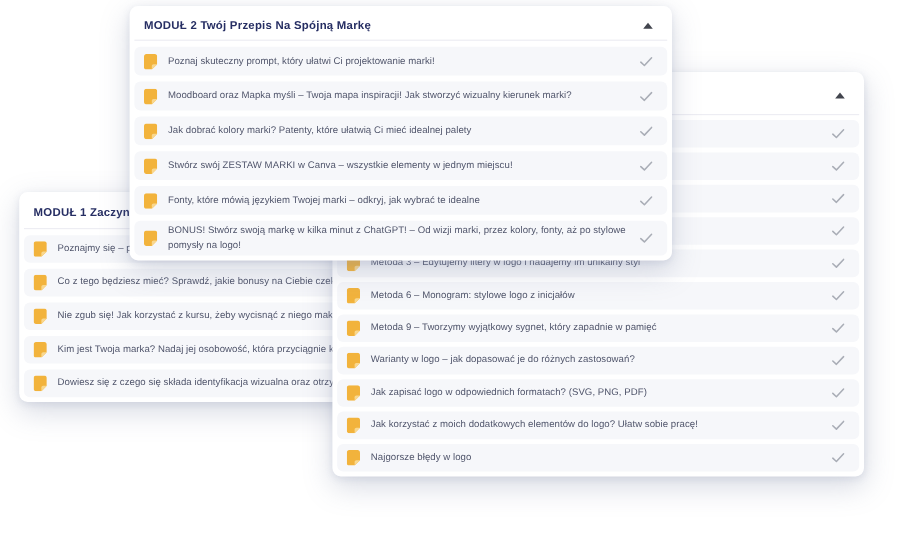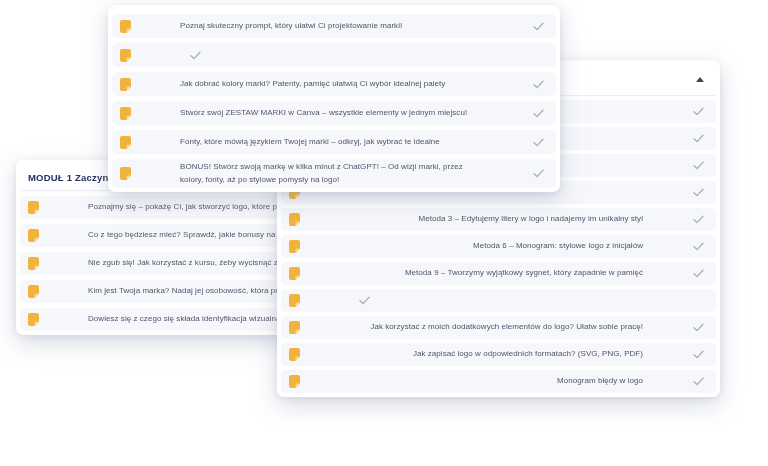--- a/index.html
+++ b/index.html
@@ -6,41 +6,41 @@
   .stage{
     position:relative;width:768px;height:466px;background:#ffffff;overflow:hidden;
     font-family:"Liberation Sans","DejaVu Sans",sans-serif;
   }
   .card{
     position:absolute;background:#ffffff;border-radius:7px;box-sizing:border-box;
     padding:4px;
     box-shadow:0 8px 24px rgba(125,135,165,.30), 0 2px 6px rgba(125,135,165,.16);
   }
   .card-m1{left:16px;top:160px;width:440px;z-index:1;}
-  .card-m3{left:277px;top:60px;width:443px;z-index:2;text-align:right;}
+  .card-m3{left:277px;top:60px;width:443px;z-index:2;}
   .card-m2{left:108px;top:5px;width:452px;z-index:3;}
   .card-head{
     display:flex;align-items:center;justify-content:space-between;
     padding:0 12px 0 8px;border-bottom:1px solid #ededf3;box-sizing:border-box;
   }
   .card-m2 .card-head{height:25px;}
   .card-m1 .card-head{height:27px;}
   .card-m3 .card-head{height:32px;}
   .card-title{
     margin:0;font-size:9.5px;font-weight:700;color:#262E63;letter-spacing:.2px;
     white-space:nowrap;
   }
   .caret{
     width:0;height:0;flex:0 0 auto;
     border-left:4px solid transparent;border-right:4px solid transparent;
     border-bottom:5px solid #42454E;
   }
   .row{
     display:flex;align-items:center;background:#F6F7FA;border-radius:5px;
-    margin-top:5px;min-height:24px;padding:2px 12px 2px 8px;box-sizing:border-box;gap:40px;
+    margin-top:5px;min-height:24px;padding:2px 12px 2px 8px;box-sizing:border-box;
   }
   .card-m3 .row{min-height:23px;margin-top:4px;}
   .card-m1 .row{min-height:23px;}
   .doc{flex:0 0 auto;display:flex;margin-right:9px;}
   .lbl{
     flex:1 1 auto;font-size:8px;line-height:12.5px;color:#50556B;
     letter-spacing:.05px;
   }
   .chk{flex:0 0 auto;display:flex;margin-left:10px;}
 </style>
@@ -245,20 +245,36 @@
           </span>
         </div>
 
         <div class="row">
           <span class="doc">
             <svg width="11" height="13" viewBox="0 0 11 13">
               <path d="M2 0h7c1.1 0 2 .9 2 2v6.5L6.5 13H2c-1.1 0-2-.9-2-2V2C0 .9.9 0 2 0z" fill="#F2B33C"></path>
               <path d="M11 8.5 6.5 13v-3c0-.83.67-1.5 1.5-1.5h3z" fill="#F9D88F"></path>
             </svg>
           </span>
+          <span class="lbl">Warianty w logo – jak dopasować je do różnych zastosowań?</span>
+          <span class="chk">
+            <svg width="11" height="9" viewBox="0 0 11 9">
+              <path d="M1 4.8 4 7.6 10 1.2" fill="none" stroke="#A9ADB6" stroke-width="1.3" stroke-linecap="round" stroke-linejoin="round"></path>
+            </svg>
+          </span>
+        </div>
+
+        <div class="row">
+          <span class="doc">
+            <svg width="11" height="13" viewBox="0 0 11 13">
+              <path d="M2 0h7c1.1 0 2 .9 2 2v6.5L6.5 13H2c-1.1 0-2-.9-2-2V2C0 .9.9 0 2 0z" fill="#F2B33C"></path>
+              <path d="M11 8.5 6.5 13v-3c0-.83.67-1.5 1.5-1.5h3z" fill="#F9D88F"></path>
+            </svg>
+          </span>
+          <span class="lbl">Jak zapisać logo w odpowiednich formatach? (SVG, PNG, PDF)</span>
           <span class="chk">
             <svg width="11" height="9" viewBox="0 0 11 9">
               <path d="M1 4.8 4 7.6 10 1.2" fill="none" stroke="#A9ADB6" stroke-width="1.3" stroke-linecap="round" stroke-linejoin="round"></path>
             </svg>
           </span>
         </div>
 
         <div class="row">
           <span class="doc">
             <svg width="11" height="13" viewBox="0 0 11 13">
@@ -267,55 +283,44 @@
             </svg>
           </span>
           <span class="lbl">Jak korzystać z moich dodatkowych elementów do logo? Ułatw sobie pracę!</span>
           <span class="chk">
             <svg width="11" height="9" viewBox="0 0 11 9">
               <path d="M1 4.8 4 7.6 10 1.2" fill="none" stroke="#A9ADB6" stroke-width="1.3" stroke-linecap="round" stroke-linejoin="round"></path>
             </svg>
           </span>
         </div>
 
-        <div class="row">
-          <span class="doc">
-            <svg width="11" height="13" viewBox="0 0 11 13">
-              <path d="M2 0h7c1.1 0 2 .9 2 2v6.5L6.5 13H2c-1.1 0-2-.9-2-2V2C0 .9.9 0 2 0z" fill="#F2B33C"></path>
-              <path d="M11 8.5 6.5 13v-3c0-.83.67-1.5 1.5-1.5h3z" fill="#F9D88F"></path>
-            </svg>
-          </span>
-          <span class="lbl">Jak zapisać logo w odpowiednich formatach? (SVG, PNG, PDF)</span>
-          <span class="chk">
-            <svg width="11" height="9" viewBox="0 0 11 9">
-              <path d="M1 4.8 4 7.6 10 1.2" fill="none" stroke="#A9ADB6" stroke-width="1.3" stroke-linecap="round" stroke-linejoin="round"></path>
-            </svg>
-          </span>
-        </div>
-
-
-
-        <div class="row">
-          <span class="doc">
-            <svg width="11" height="13" viewBox="0 0 11 13">
-              <path d="M2 0h7c1.1 0 2 .9 2 2v6.5L6.5 13H2c-1.1 0-2-.9-2-2V2C0 .9.9 0 2 0z" fill="#F2B33C"></path>
-              <path d="M11 8.5 6.5 13v-3c0-.83.67-1.5 1.5-1.5h3z" fill="#F9D88F"></path>
-            </svg>
-          </span>
-          <span class="lbl">Monogram błędy w logo</span>
+
+
+        <div class="row">
+          <span class="doc">
+            <svg width="11" height="13" viewBox="0 0 11 13">
+              <path d="M2 0h7c1.1 0 2 .9 2 2v6.5L6.5 13H2c-1.1 0-2-.9-2-2V2C0 .9.9 0 2 0z" fill="#F2B33C"></path>
+              <path d="M11 8.5 6.5 13v-3c0-.83.67-1.5 1.5-1.5h3z" fill="#F9D88F"></path>
+            </svg>
+          </span>
+          <span class="lbl">Najgorsze błędy w logo</span>
           <span class="chk">
             <svg width="11" height="9" viewBox="0 0 11 9">
               <path d="M1 4.8 4 7.6 10 1.2" fill="none" stroke="#A9ADB6" stroke-width="1.3" stroke-linecap="round" stroke-linejoin="round"></path>
             </svg>
           </span>
         </div>
       </div>
   </section>
 
   <section class="card card-m2">
+    <header class="card-head">
+      <h2 class="card-title">MODUŁ 2 Twój Przepis Na Spójną Markę</h2>
+      <span class="caret"></span>
+    </header>
     <div class="rows">
 
         <div class="row">
           <span class="doc">
             <svg width="11" height="13" viewBox="0 0 11 13">
               <path d="M2 0h7c1.1 0 2 .9 2 2v6.5L6.5 13H2c-1.1 0-2-.9-2-2V2C0 .9.9 0 2 0z" fill="#F2B33C"></path>
               <path d="M11 8.5 6.5 13v-3c0-.83.67-1.5 1.5-1.5h3z" fill="#F9D88F"></path>
             </svg>
           </span>
           <span class="lbl">Poznaj skuteczny prompt, który ułatwi Ci projektowanie marki!</span>
@@ -326,35 +331,36 @@
           </span>
         </div>
 
         <div class="row">
           <span class="doc">
             <svg width="11" height="13" viewBox="0 0 11 13">
               <path d="M2 0h7c1.1 0 2 .9 2 2v6.5L6.5 13H2c-1.1 0-2-.9-2-2V2C0 .9.9 0 2 0z" fill="#F2B33C"></path>
               <path d="M11 8.5 6.5 13v-3c0-.83.67-1.5 1.5-1.5h3z" fill="#F9D88F"></path>
             </svg>
           </span>
-          <span class="chk">
-            <svg width="11" height="9" viewBox="0 0 11 9">
-              <path d="M1 4.8 4 7.6 10 1.2" fill="none" stroke="#A9ADB6" stroke-width="1.3" stroke-linecap="round" stroke-linejoin="round"></path>
-            </svg>
-          </span>
-        </div>
-
-        <div class="row">
-          <span class="doc">
-            <svg width="11" height="13" viewBox="0 0 11 13">
-              <path d="M2 0h7c1.1 0 2 .9 2 2v6.5L6.5 13H2c-1.1 0-2-.9-2-2V2C0 .9.9 0 2 0z" fill="#F2B33C"></path>
-              <path d="M11 8.5 6.5 13v-3c0-.83.67-1.5 1.5-1.5h3z" fill="#F9D88F"></path>
-            </svg>
-          </span>
-          <span class="lbl">Jak dobrać kolory marki? Patenty, pamięć ułatwią Ci wybór idealnej palety</span>
+          <span class="lbl">Moodboard oraz Mapka myśli – Twoja mapa inspiracji! Jak stworzyć wizualny kierunek marki?</span>
+          <span class="chk">
+            <svg width="11" height="9" viewBox="0 0 11 9">
+              <path d="M1 4.8 4 7.6 10 1.2" fill="none" stroke="#A9ADB6" stroke-width="1.3" stroke-linecap="round" stroke-linejoin="round"></path>
+            </svg>
+          </span>
+        </div>
+
+        <div class="row">
+          <span class="doc">
+            <svg width="11" height="13" viewBox="0 0 11 13">
+              <path d="M2 0h7c1.1 0 2 .9 2 2v6.5L6.5 13H2c-1.1 0-2-.9-2-2V2C0 .9.9 0 2 0z" fill="#F2B33C"></path>
+              <path d="M11 8.5 6.5 13v-3c0-.83.67-1.5 1.5-1.5h3z" fill="#F9D88F"></path>
+            </svg>
+          </span>
+          <span class="lbl">Jak dobrać kolory marki? Patenty, które ułatwią Ci mieć idealnej palety</span>
           <span class="chk">
             <svg width="11" height="9" viewBox="0 0 11 9">
               <path d="M1 4.8 4 7.6 10 1.2" fill="none" stroke="#A9ADB6" stroke-width="1.3" stroke-linecap="round" stroke-linejoin="round"></path>
             </svg>
           </span>
         </div>
 
         <div class="row">
           <span class="doc">
             <svg width="11" height="13" viewBox="0 0 11 13">

